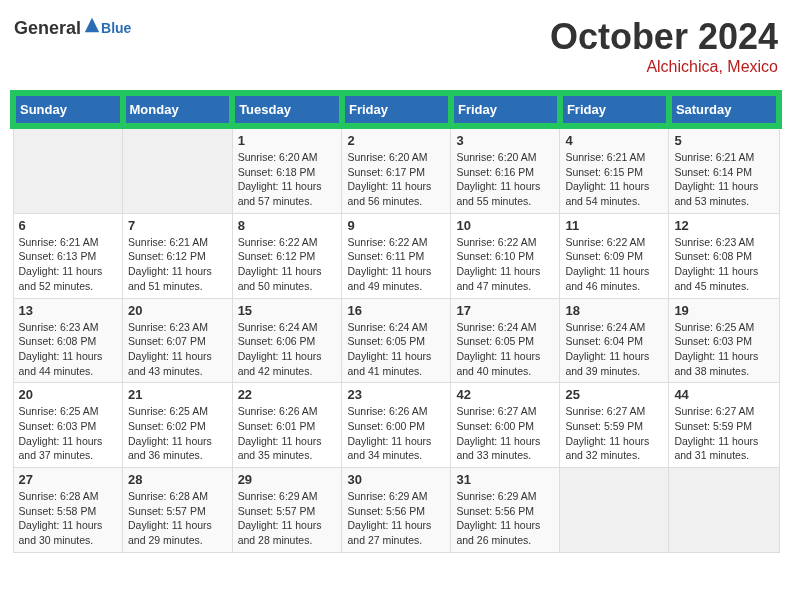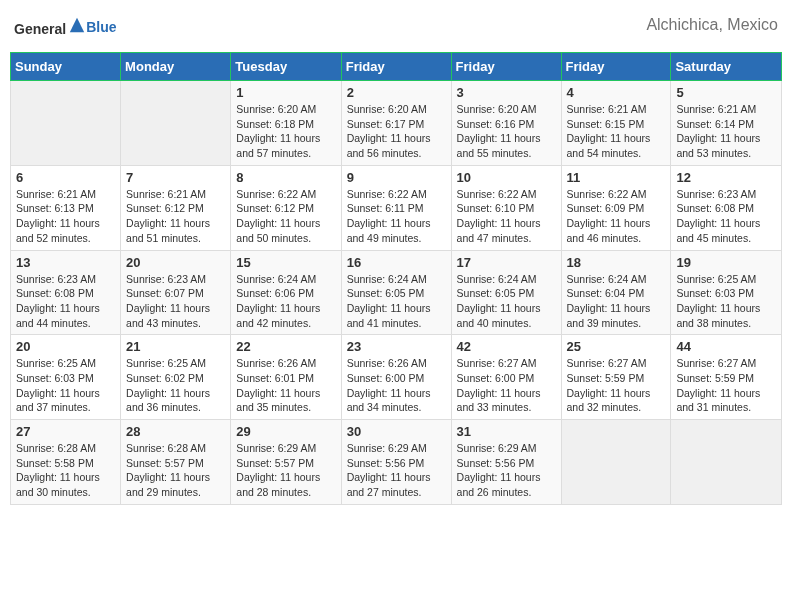--- a/index.html
+++ b/index.html
@@ -15,21 +15,21 @@
       justify-content: space-between;
       align-items: flex-start;
       margin-bottom: 8px;
       padding: 6px 4px;
     }
     .logo {
       display: flex;
       align-items: center;
     }
     .logo-text-general {
-      font-size: 14px;
+      font-size: 18px;
       font-weight: bold;
       color: #333;
     }
     .logo-text-blue {
       font-size: 14px;
       font-weight: bold;
       color: #2a6db5;
     }
     .logo-icon {
       width: 18px;
@@ -39,35 +39,35 @@
     .title-area {
       text-align: right;
     }
     .month-title {
       font-size: 36px;
       font-weight: bold;
       color: #333;
     }
     .location-title {
       font-size: 16px;
-      color: #737373;
+      color: #b91c1c;
     }
     .calendar {
       width: 100%;
       border-collapse: collapse;
       border: 1px solid #ccc;
     }
     .calendar th {
       background-color: #2a6db5;
       color: #fff;
       font-size: 13px;
       font-weight: bold;
       padding: 6px 4px;
       text-align: left;
-      border: 1px solid #22c55e;
+      border: 6px solid #22c55e;
     }
     .calendar td {
       vertical-align: top;
       padding: 4px 5px;
       border: 1px solid #ddd;
       font-size: 10.5px;
       color: #333;
       background: #fff;
       width: 113px;
       min-height: 80px;
@@ -99,20 +99,21 @@
     <div>
       <span class="logo-text-general">General</span><svg class="logo-icon" viewBox="0 0 20 20">
           <polygon points="10,2 18,18 2,18" fill="#2a6db5"></polygon>
         </svg>
     </div>
     <div>
       <span class="logo-text-blue">Blue</span>
     </div>
   </div>
   <div class="title-area">
+    <div class="month-title">October 2024</div>
     <div class="location-title">Alchichica, Mexico</div>
   </div>
 </div>
 
 <table class="calendar">
   <thead>
     <tr id="calendar-header-row">
     <th>Sunday</th>
         <th>Monday</th>
         <th>Tuesday</th>

